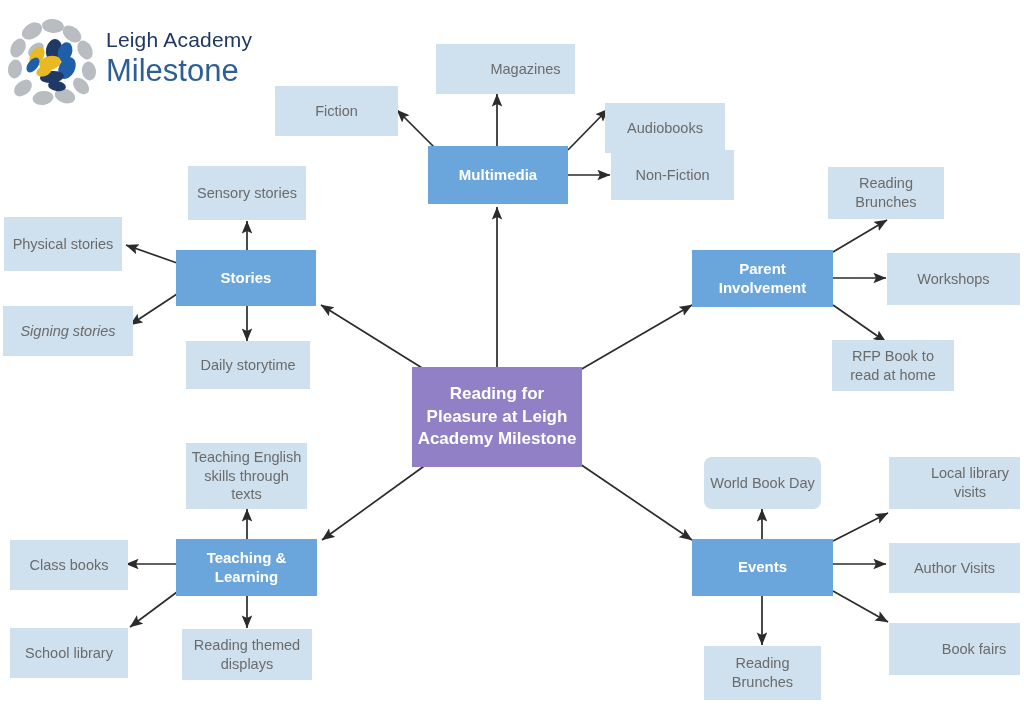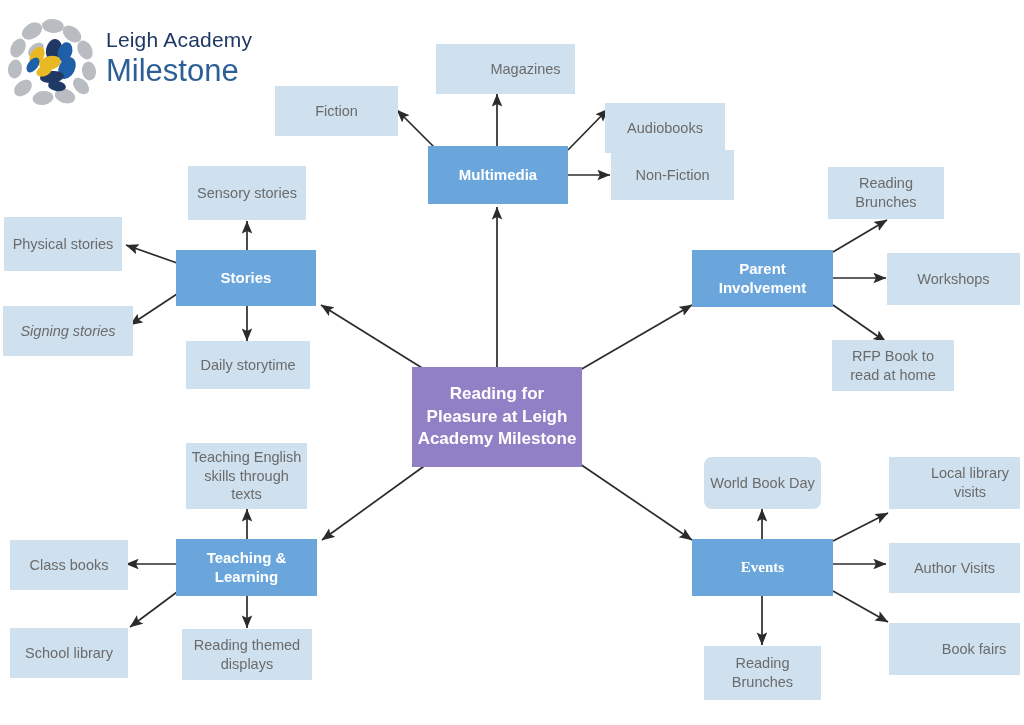--- a/index.html
+++ b/index.html
@@ -235,21 +235,21 @@
   <div class="node node-leaf" style="left:10px; top:540px; width:118px; height:50px;">
     <span>Class books</span>
   </div>
   <div class="node node-leaf" style="left:10px; top:628px; width:118px; height:50px;">
     <span>School library</span>
   </div>
   <div class="node node-leaf" style="left:182px; top:629px; width:130px; height:51px;">
     <span>Reading themed displays</span>
   </div>
 
-  <div class="node node-branch" style="left:692px; top:539px; width:141px; height:57px;font-family:Liberation Serif, serif;">
+  <div class="node node-branch" style="left:692px; top:539px; width:141px; height:57px;">
     <span>Events</span>
   </div>
   <div class="node node-leaf" style="left:704px; top:457px; width:117px; height:52px;border-radius:8px;">
     <span>World Book Day</span>
   </div>
   <div class="node node-leaf" style="left:889px; top:457px; width:131px; height:52px;padding-left:36px;">
     <span>Local library visits</span>
   </div>
   <div class="node node-leaf" style="left:889px; top:543px; width:131px; height:50px;">
     <span>Author Visits</span>

